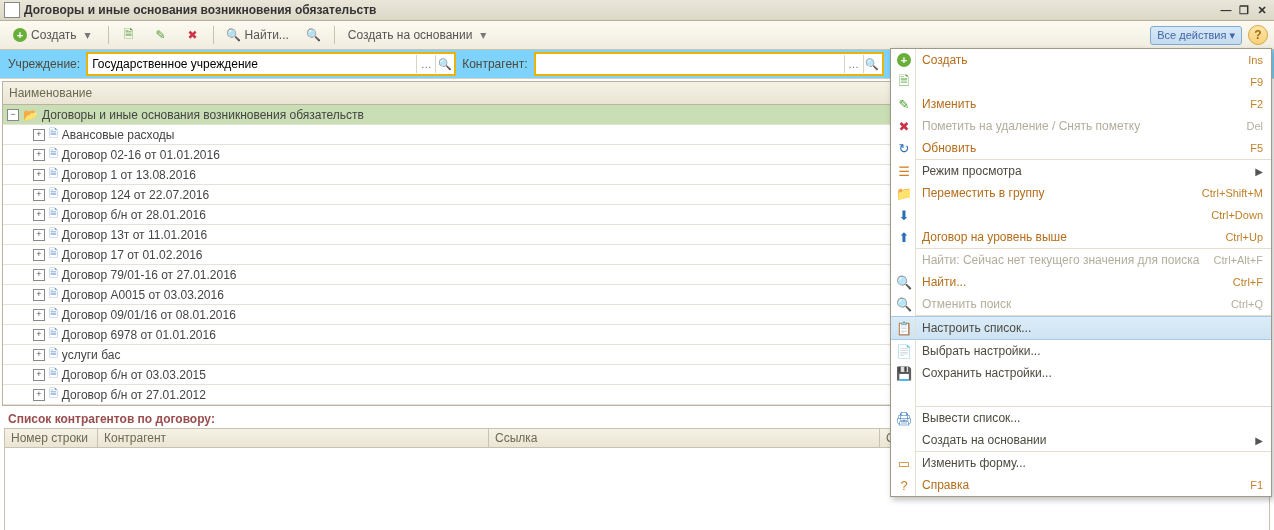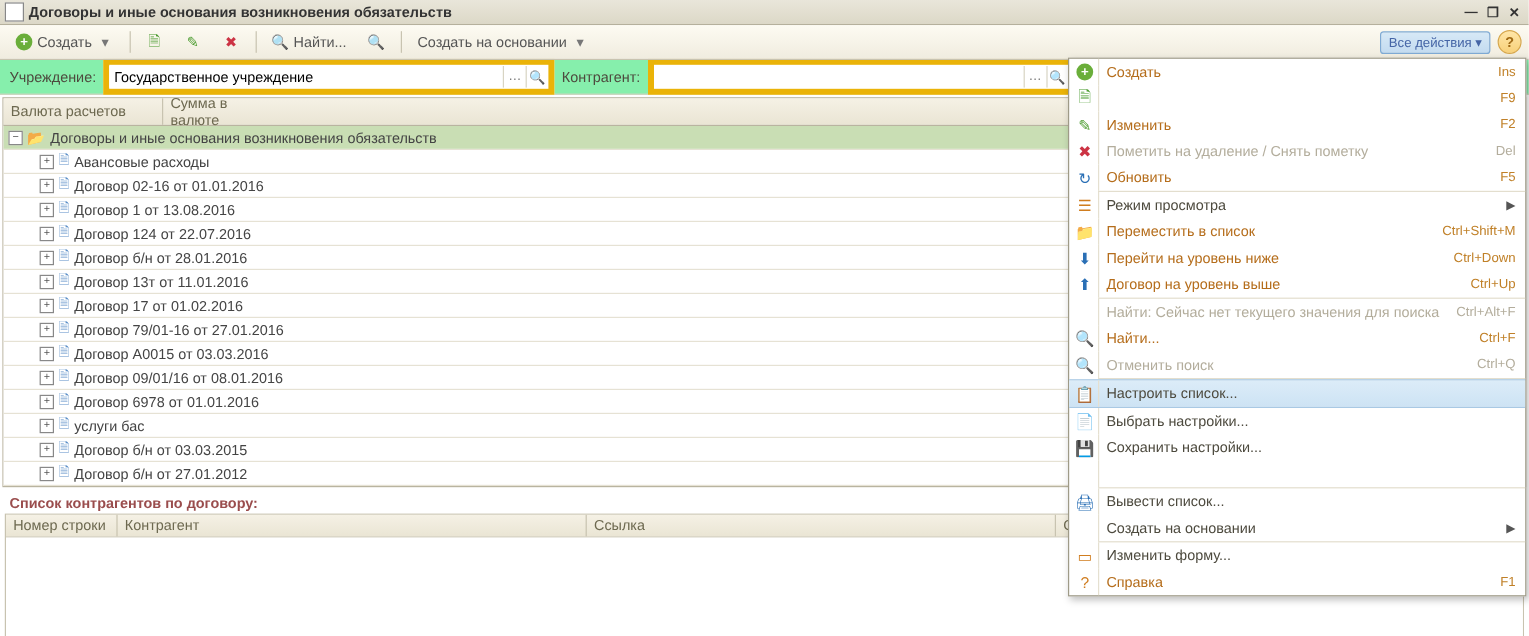--- a/index.html
+++ b/index.html
@@ -11,26 +11,26 @@
   .win-btn { width:16px; height:14px; display:flex; align-items:center; justify-content:center; color:#333; font-weight:bold; cursor:pointer; font-size:11px; }
   .toolbar { display:flex; align-items:center; height:28px; background:linear-gradient(#fdfbf2,#f0ecdf); border-bottom:1px solid #c8c3b0; padding:0 6px; gap:4px; position:relative; }
   .tb-btn { display:flex; align-items:center; gap:4px; padding:2px 6px; border:1px solid transparent; border-radius:3px; cursor:pointer; color:#555; }
   .tb-sep { width:1px; height:18px; background:#c8c3b0; margin:0 2px; }
   .circle-plus { width:14px; height:14px; border-radius:50%; background:#6aae3a; color:#fff; display:flex; align-items:center; justify-content:center; font-size:11px; font-weight:bold; }
   .icon-box { width:14px; height:14px; display:flex; align-items:center; justify-content:center; font-size:12px; }
   .green { color:#4a9b2e; }
   .blue { color:#2a6fb5; }
   .orange { color:#d07d1f; }
   .gray { color:#777; }
-  .all-actions { margin-left:auto; display:flex; align-items:flex-end; gap:6px; }
+  .all-actions { margin-left:auto; display:flex; align-items:center; gap:6px; }
   .all-actions-btn { background:linear-gradient(#d7e9f6,#c3dbf0); border:1px solid #7faad4; border-radius:3px; padding:2px 6px; color:#4565a6; cursor:pointer; display:flex; align-items:center; gap:3px; font-size:11px; }
   .help-btn { width:18px; height:18px; border:1px solid #d6a64a; border-radius:50%; background:linear-gradient(#ffe6a8,#f8d17a); display:flex; align-items:center; justify-content:center; color:#a06a15; font-weight:bold; cursor:pointer; }
-  .filter-row { display:flex; align-items:center; height:28px; padding:0 8px; gap:6px; background:#86efac; border-bottom:1px solid #d6d2c2; }
+  .filter-row { display:flex; align-items:center; height:28px; padding:0 8px; gap:6px; background:#7dd3fc; border-bottom:1px solid #d6d2c2; }
   .fld-label { color:#4d4a3e; }
-  .fld-input-wrap { display:flex; align-items:center; border:5px solid #eab308; background:#fff; height:20px; }
+  .fld-input-wrap { display:flex; align-items:center; border:2px solid #eab308; background:#fff; height:20px; }
   .fld-input { border:none; outline:none; padding:0 4px; font-size:12px; height:18px; }
   .fld-input.inst { width:320px; }
   .fld-input.contr { width:300px; }
   .fld-btn { width:18px; height:18px; border-left:1px solid #d8d4c3; display:flex; align-items:center; justify-content:center; color:#777; cursor:pointer; font-size:11px; }
   .main-grid { border:1px solid #b9b4a0; margin:2px; }
   .grid-header, .grid-row { display:flex; }
   .grid-header { background:linear-gradient(#f5f1e5,#eae5d4); border-bottom:1px solid #b9b4a0; }
   .gh { padding:2px 6px; border-right:1px solid #c8c3b0; color:#6d6950; height:18px; display:flex; align-items:center; }
   .col-name { flex: 1 1 auto; }
   .col-curr { width:120px; flex:none; }
@@ -128,20 +128,21 @@
   <span class="fld-label">Контрагент:</span>
   <div class="fld-input-wrap">
     <input class="fld-input contr" value="" style="">
     <span class="fld-btn">…</span>
     <span class="fld-btn">🔍</span>
   </div>
 </div>
 
 <div class="main-grid">
   <div class="grid-header">
+    <div class="gh col-name">Наименование</div>
     <div class="gh col-curr">Валюта расчетов</div>
     <div class="gh col-sum">Сумма в валюте</div>
   </div>
   <div class="grid-body" id="grid-body">
     <div class="grid-row sel">
       <div class="cell-name">
         <span class="tree-exp">−</span>
         <span class="folder-ic">📂</span>
         <span>Договоры и иные основания возникновения обязательств</span>
       </div>
@@ -330,26 +331,25 @@
       <span class="menu-shortcut">F5</span>
     </div>
   <div class="menu-sep"></div>
   <div class="menu-item">
       <span class="menu-ic-col orange">☰</span>
       <span class="menu-label">Режим просмотра</span>
       <span class="sub-arrow">▶</span>
     </div>
   <div class="menu-item">
       <span class="menu-ic-col orange">📁</span>
-      <span class="menu-label orange">Переместить в список</span>
+      <span class="menu-label orange">Переместить в группу</span>
       <span class="menu-shortcut">Ctrl+Shift+M</span>
     </div>
   <div class="menu-item">
       <span class="menu-ic-col blue">⬇</span>
-      <span class="menu-label orange">Перейти на уровень ниже</span>
       <span class="menu-shortcut">Ctrl+Down</span>
     </div>
   <div class="menu-item">
       <span class="menu-ic-col blue">⬆</span>
       <span class="menu-label orange">Договор на уровень выше</span>
       <span class="menu-shortcut">Ctrl+Up</span>
     </div>
   <div class="menu-sep"></div>
   <div class="menu-item disabled">
       <span class="menu-ic-col"></span>

